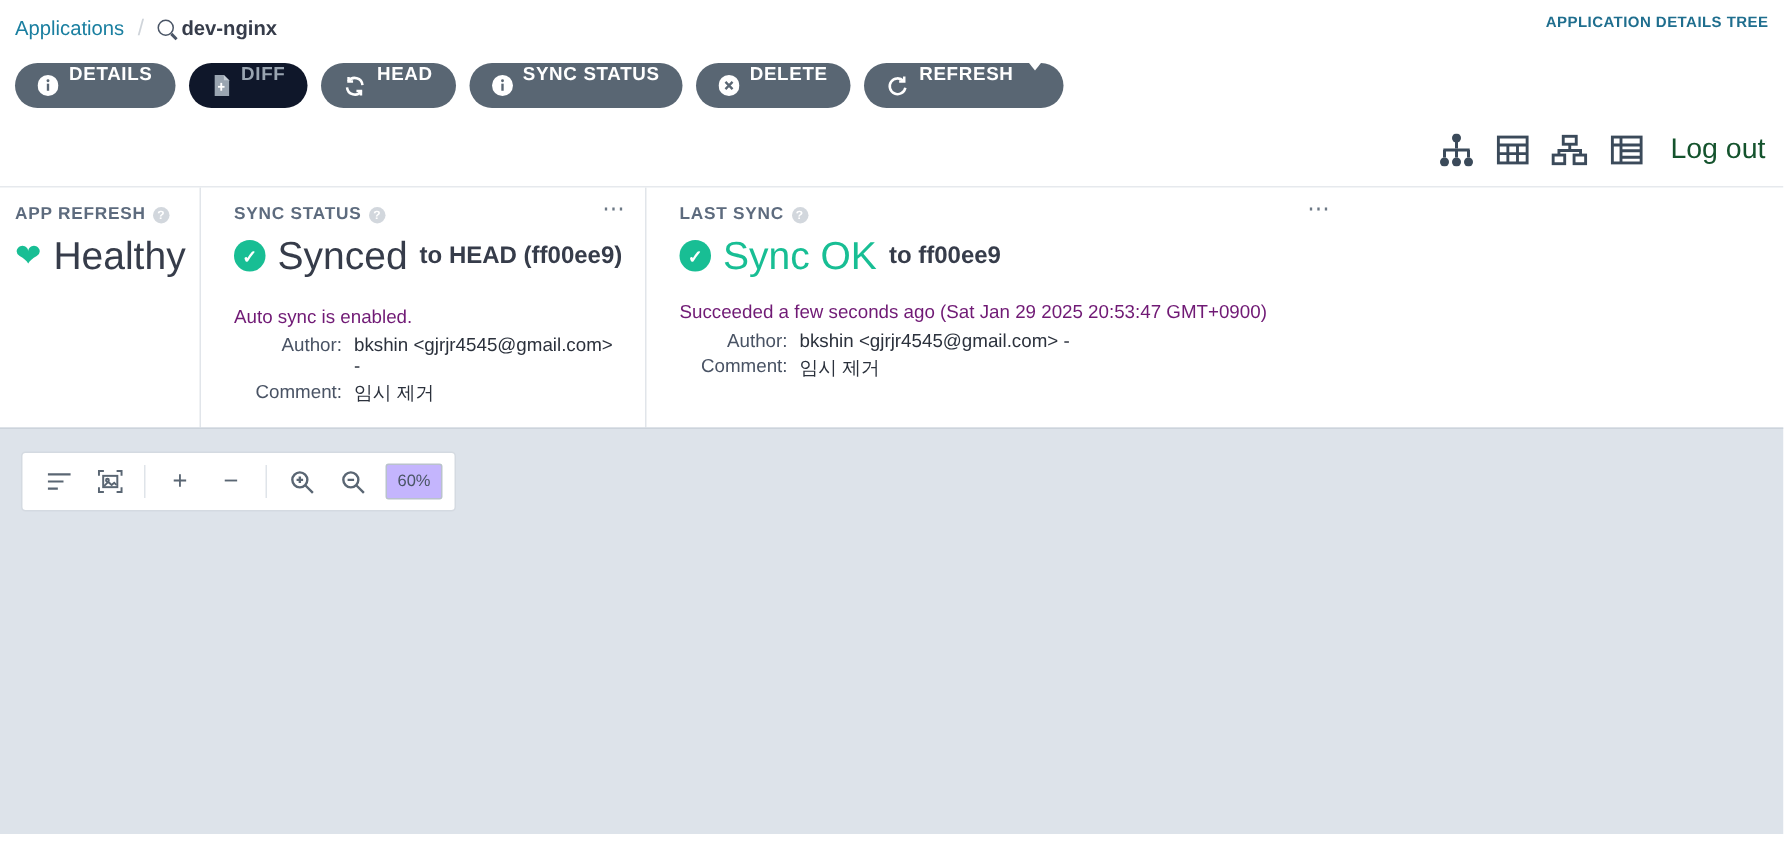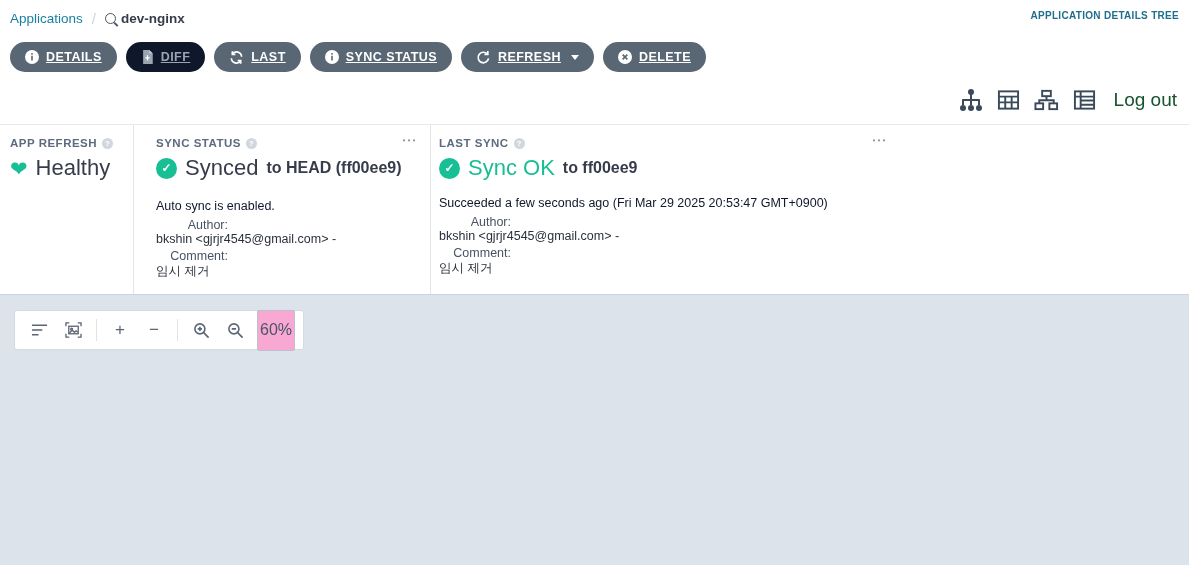--- a/index.html
+++ b/index.html
@@ -28,68 +28,68 @@
     font-size: 10px; font-weight: bold; letter-spacing: .3px;
     color: #1f6e8e;
   }
 
   
   .actions {
     display: flex; align-items: center; gap: 9px;
     padding: 6px 0 8px 10px;
   }
   .btn {
-    display: inline-flex; align-items: center; gap: 7px;
+    display: inline-flex; gap: 7px;
     height: 30px; padding: 0 15px;
     border-radius: 15px;
     background: #596673; color: #ffffff;
     font-size: 12.5px; font-weight: bold; letter-spacing: .45px;
-    border: none; cursor: pointer; white-space: nowrap; text-decoration: underline;
+    border: none; cursor: pointer; white-space: nowrap;
   }
   .btn.disabled { background: #0f172a; color: #9aa5b1; cursor: default; }
   .btn .ic { display:inline-flex; align-items:center; justify-content:center; }
   .caret { width:0;height:0;border-left:4px solid transparent;border-right:4px solid transparent;border-top:5px solid currentColor; margin-left:3px;}
 
   
   .viewrow {
     display: flex; align-items: center; justify-content: flex-end;
     gap: 14px; padding: 6px 12px 10px 0; height: 44px;
   }
   .vicon { cursor: pointer; display: flex; align-items: center; }
   .logout { color: #14532d; font-size: 19px; cursor: pointer; margin-left: 4px; }
 
   
   .cards { display: flex; border-top: 1px solid #e6e9ed; }
   .card { padding: 12px 14px 14px 10px; position: relative; }
   .card.health { width: 133px; }
   .card.sync   { width: 297px; border-left: 1px solid #e1e5ea; padding-left: 22px; }
-  .card.last   { flex: 1; border-left: 1px solid #e1e5ea; padding-left: 8px; max-width: 470px; }
+  .card.last   { flex: 1; border-left: 1px solid #e1e5ea; padding-left: 22px; max-width: 470px; }
   .card-title {
     font-size: 11.5px; font-weight: bold; letter-spacing: .5px;
     color: #5d6b7e; display: flex; align-items: center; gap: 5px;
   }
   .qmark {
     width: 11px; height: 11px; border-radius: 50%;
     background: #d2d7dd; color: #fff; font-size: 8px;
     display: inline-flex; align-items: center; justify-content: center;
     font-weight: bold;
   }
   .dots { position: absolute; right: 12px; top: 10px; color: #6c7885; letter-spacing: 1.5px; font-size: 15px; cursor: pointer; line-height: 10px;}
   .big-row { display: flex; align-items: center; gap: 8px; margin-top: 6px; }
-  .big-text { font-size: 22px; color: #363c4a; }
+  .big-text { font-size: 26px; color: #363c4a; }
   .big-text.green { color: #18be94; }
   .sub-text { font-size: 16px; color: #363c4a; font-weight: bold; }
   .heart { color: #18be94; font-size: 21px; line-height: 1; }
   .okcircle {
     width: 21px; height: 21px; border-radius: 50%; background: #18be94;
     display: inline-flex; align-items: center; justify-content: center;
     color: #fff; font-size: 12px; font-weight: bold;
   }
-  .note { font-size: 12.5px; color: #0f172a; margin-top: 16px; line-height: 1.45; }
-  .kv { display: flex; font-size: 12.5px; margin-top: 3px; flex-direction: column; }
+  .note { font-size: 12.5px; color: #701a75; margin-top: 16px; line-height: 1.45; }
+  .kv { display: flex; font-size: 12.5px; margin-top: 3px; }
   .kv .k { width: 72px; text-align: right; color: #495364; margin-right: 8px; flex: none; }
   .kv .v { color: #2b313c; font-weight: normal; }
   .kv .v.plain { font-weight: normal; }
 
   
   .graph {
     position: relative;
     height: 271px;
     background: #dde3ea;
     border-top: 1px solid #ccd3db;
@@ -100,23 +100,23 @@
     height: 40px; display: flex; align-items: center;
     background: #fff; border: 1px solid #d4dae1; border-radius: 3px;
     padding: 0 8px; gap: 2px; z-index: 5;
   }
   .zbtn {
     width: 32px; height: 30px; display: flex; align-items: center; justify-content: center;
     color: #5a6673; cursor: pointer; font-size: 17px;
   }
   .zsep { width: 1px; height: 22px; background: #dfe4e9; margin: 0 5px; }
   .zval {
-    min-width: 38px; height: 41px; border: 1px solid #b9c2cc; background: #f9a8d4;
+    min-width: 38px; height: 24px; border: 1px solid #b9c2cc; background: #c4b5fd;
     display: flex; align-items: center; justify-content: center;
-    font-size: 16px; color: #4a5565; border-radius: 2px; margin-left: 4px;
+    font-size: 11px; color: #4a5565; border-radius: 2px; margin-left: 4px;
   }
 </style>
 </head>
 <body>
 
 <div class="topbar">
   <span class="crumb-link">Applications</span>
   <span class="crumb-sep">/</span>
   <span class="crumb-current">
     <span class="mag"></span>
@@ -152,54 +152,54 @@
 
   <button class="btn">
     <span class="ic">
       <svg width="15" height="15" viewBox="0 0 16 16" fill="none" stroke="#fff" stroke-width="1.8">
         <path d="M13.5 7.2A5.5 5.5 0 0 0 3.4 4.6"></path>
           <path d="M2.5 8.8A5.5 5.5 0 0 0 12.6 11.4"></path>
         <path d="M3.6 1.4v3.2h3.2"></path>
           <path d="M12.4 14.6v-3.2H9.2"></path>
       </svg>
     </span>
-    <span>LAST</span>
+    <span>HEAD</span>
   </button>
 
   <button class="btn">
     <span class="ic">
       <svg width="14" height="14" viewBox="0 0 16 16">
           <circle cx="8" cy="8" r="8" fill="#fff"></circle>
           <rect x="7.1" y="6.6" width="1.8" height="5.4" fill="#596673"></rect>
           <circle cx="8" cy="4.4" r="1.1" fill="#596673"></circle>
         </svg>
     </span>
     <span>SYNC STATUS</span>
   </button>
 
 
   <button class="btn">
     <span class="ic">
+      <svg width="14" height="14" viewBox="0 0 16 16">
+          <circle cx="8" cy="8" r="8" fill="#fff"></circle>
+          <path d="M5.3 5.3l5.4 5.4M10.7 5.3l-5.4 5.4" stroke="#596673" stroke-width="1.8"></path>
+        </svg>
+    </span>
+    <span>DELETE</span>
+  </button>
+
+  <button class="btn">
+    <span class="ic">
       <svg width="15" height="15" viewBox="0 0 16 16" fill="none" stroke="#fff" stroke-width="1.8">
         <path d="M13.4 9A5.6 5.6 0 1 1 12 4.2"></path>
           <path d="M12.6 1v3.6H9"></path>
       </svg>
     </span>
     <span>REFRESH</span>
     <span class="caret"></span>
-  </button>
-
-  <button class="btn">
-    <span class="ic">
-      <svg width="14" height="14" viewBox="0 0 16 16">
-          <circle cx="8" cy="8" r="8" fill="#fff"></circle>
-          <path d="M5.3 5.3l5.4 5.4M10.7 5.3l-5.4 5.4" stroke="#596673" stroke-width="1.8"></path>
-        </svg>
-    </span>
-    <span>DELETE</span>
   </button>
 </div>
 
 <div class="viewrow">
   <span class="vicon">
     <svg width="24" height="22" viewBox="0 0 24 22" fill="#3b4a5a">
       <circle cx="12" cy="3" r="3"></circle>
         <circle cx="4" cy="19" r="3"></circle>
         <circle cx="12" cy="19" r="3"></circle>
         <circle cx="20" cy="19" r="3"></circle>
@@ -272,21 +272,21 @@
     <div class="card-title">
       <span>LAST SYNC</span>
       <span class="qmark">?</span>
     </div>
     <div class="dots">⋯</div>
     <div class="big-row">
       <span class="okcircle">✓</span>
       <span class="big-text green">Sync OK</span>
       <span class="sub-text">to ff00ee9</span>
     </div>
-    <div class="note" style="margin-top:13px">Succeeded a few seconds ago (Fri Mar 29 2025 20:53:47 GMT+0900)</div>
+    <div class="note" style="margin-top:13px">Succeeded a few seconds ago (Sat Jan 29 2025 20:53:47 GMT+0900)</div>
     <div class="kv">
       <span class="k">Author:</span>
       <span class="v">bkshin &lt;gjrjr4545@gmail.com&gt; -</span>
     </div>
     <div class="kv">
       <span class="k">Comment:</span>
       <span class="v plain">임시 제거</span>
     </div>
   </div>
 </div>

